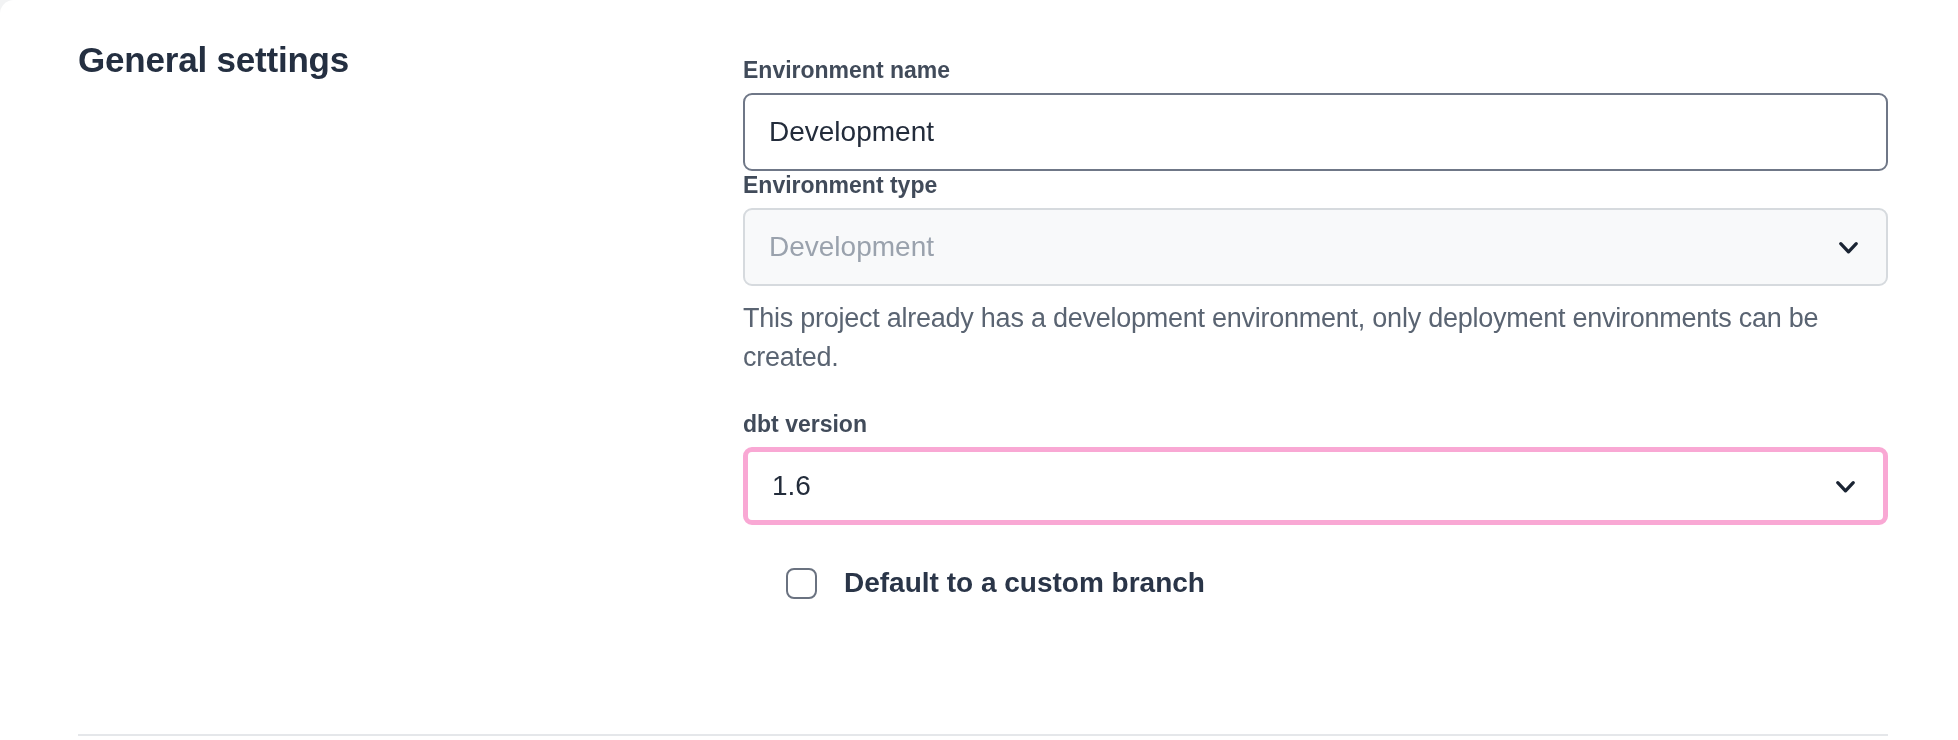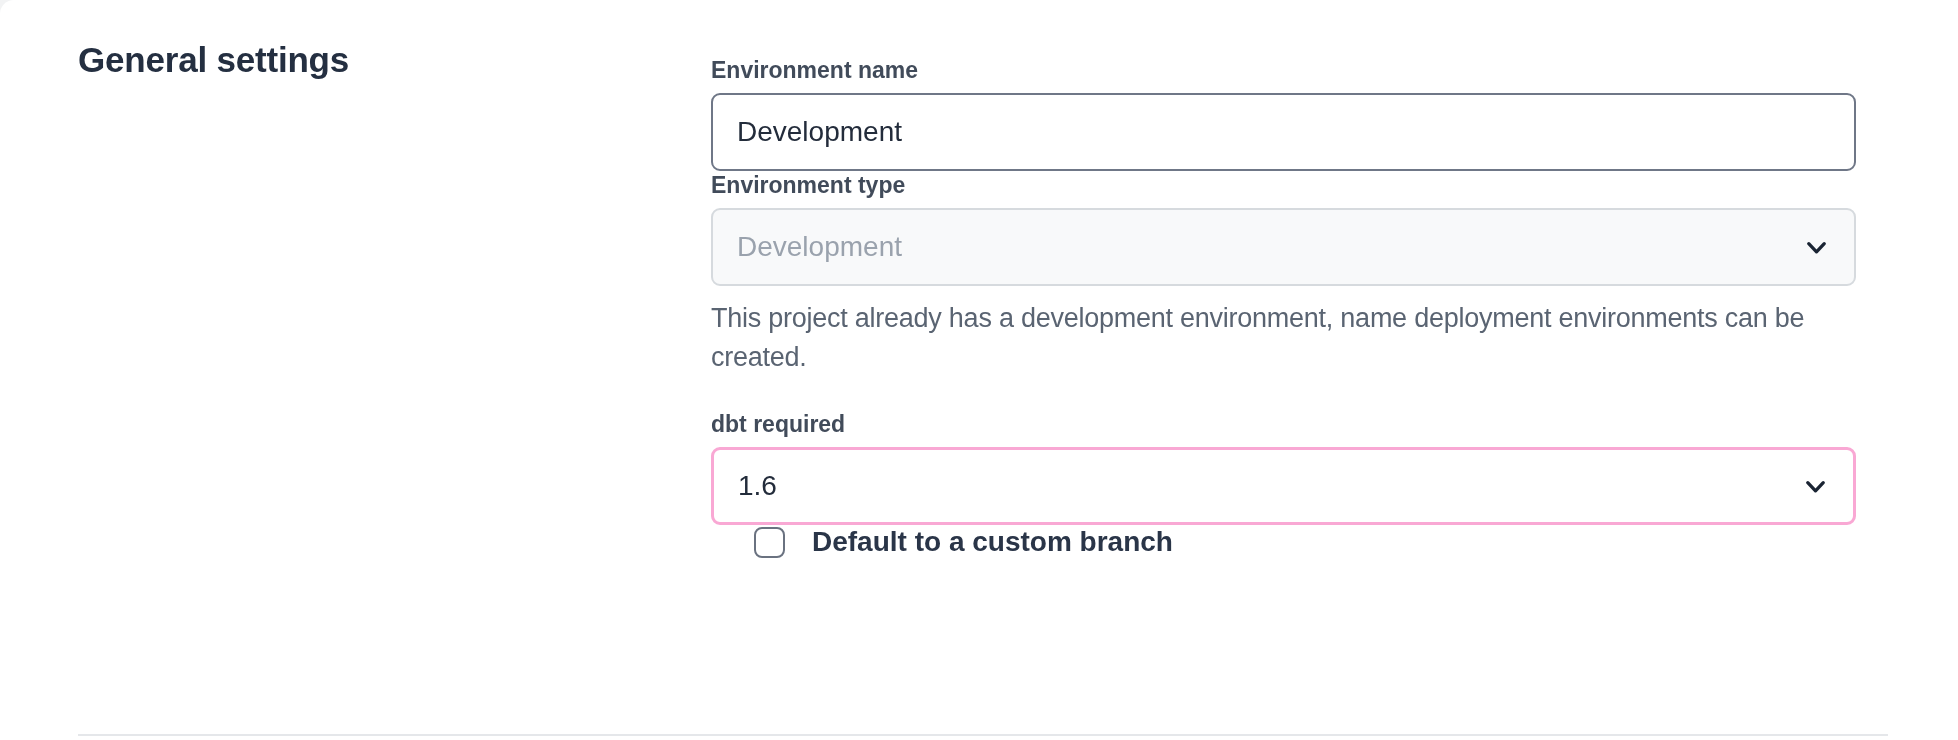--- a/index.html
+++ b/index.html
@@ -26,21 +26,21 @@
     color: #242f41; letter-spacing: -0.2px;
     line-height: 44px;
   }
   .page-subtitle {
     margin: 12px 0 0 0;
     font-size: 26px; font-weight: 400;
     color: #525c6b; line-height: 32px;
   }
 
   
-  .form { position: absolute; left: 711px; top: 56px; width: 1145px; }
+  .form { position: absolute; left: 743px; top: 56px; width: 1145px; }
   .field-label {
     font-size: 23px; font-weight: 700;
     color: #414b5a; line-height: 28px;
     margin-bottom: 9px;
     display: block;
   }
   .text-input {
     width: 100%; height: 78px;
     border: 2px solid #6f7787; border-radius: 9px;
     background: #ffffff;
@@ -55,36 +55,36 @@
     padding: 0 22px 0 24px;
   }
   .select-value { font-size: 28px; }
   .select.disabled {
     background: #f8f9fa;
     border: 2px solid #d6dade;
   }
   .select.disabled .select-value { color: #9aa2ad; }
   .select.focused {
     background: #ffffff;
-    border: 3px solid #f9a8d4;
+    border: 5px solid #f9a8d4;
   }
   .select.focused .select-value { color: #232c3b; }
   .chevron { display: flex; align-items: center; }
 
   .field-group-2 { }
   .field-group-3 { margin-top: 33px; }
 
   .helper-text {
     margin-top: 13px;
     font-size: 27px; line-height: 39px;
     color: #5a6472; letter-spacing: -0.25px;
     max-width: 1155px;
   }
 
-  .checkbox-row { display: flex; align-items: center; padding-left: 43px; }
+  .checkbox-row { margin-top: 41px; display: flex; align-items: center; padding-left: 43px; }
   .checkbox {
     width: 31px; height: 31px; flex: 0 0 31px;
     border: 2px solid #6a7280; border-radius: 8px;
     background: #ffffff;
     cursor: pointer;
   }
   .checkbox-label {
     margin-left: 27px;
     font-size: 28px; font-weight: 700;
     color: #2a3548; line-height: 34px;
@@ -116,25 +116,25 @@
     <div class="field-group field-group-2">
       <label class="field-label">Environment type</label>
       <div class="select disabled" role="combobox" aria-disabled="true">
         <span class="select-value">Development</span>
         <span class="chevron">
           <svg width="31" height="31" viewBox="0 0 32 32" aria-hidden="true">
             <path d="M8 12 L16 20.5 L24 12" fill="none" stroke="#1a2433" stroke-width="3.4" stroke-linecap="round" stroke-linejoin="round"></path>
           </svg>
         </span>
       </div>
-      <p class="helper-text">This project already has a development environment, name deployment environments can be created.</p>
+      <p class="helper-text">This project already has a development environment, only deployment environments can be created.</p>
     </div>
 
     <div class="field-group field-group-3">
-      <label class="field-label">dbt required</label>
+      <label class="field-label">dbt version</label>
       <div class="select focused" role="combobox">
         <span class="select-value">1.6</span>
         <span class="chevron">
           <svg width="31" height="31" viewBox="0 0 32 32" aria-hidden="true">
             <path d="M8 12 L16 20.5 L24 12" fill="none" stroke="#1a2433" stroke-width="3.4" stroke-linecap="round" stroke-linejoin="round"></path>
           </svg>
         </span>
       </div>
     </div>
 

